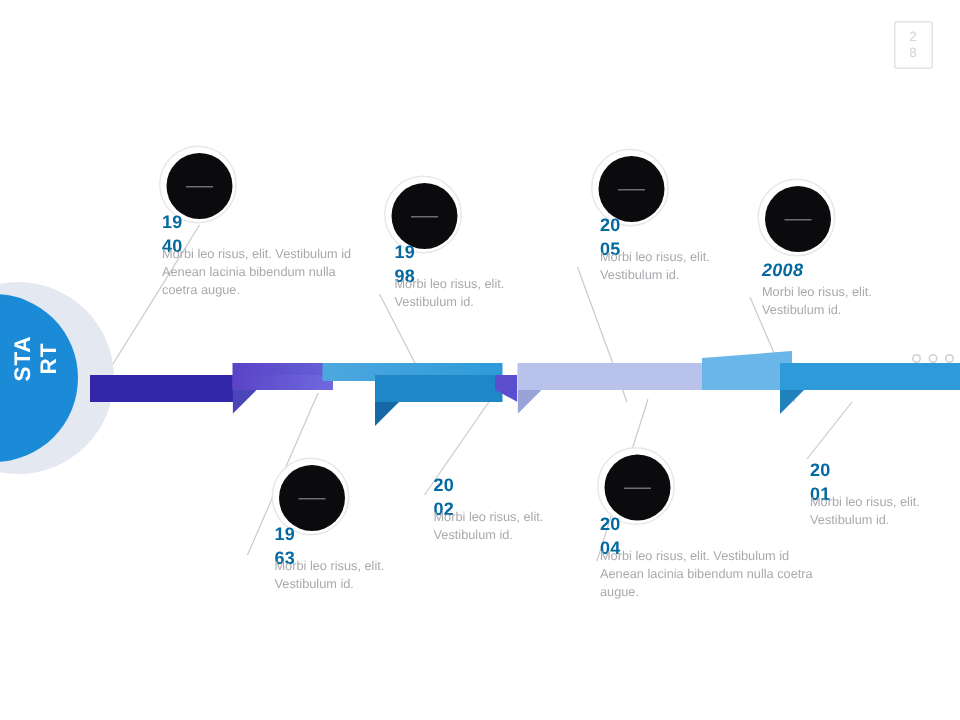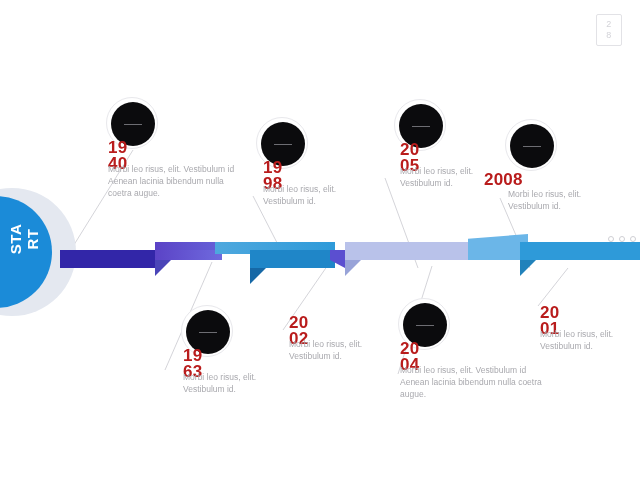--- a/index.html
+++ b/index.html
@@ -48,21 +48,21 @@
   }
   .ms .dot{
     position:absolute;left:4px;top:4px;width:44px;height:44px;
     border-radius:50%;background:#0b0b0d;
   }
   .ms .dot .glyph{
     position:absolute;left:50%;top:50%;width:18px;height:1px;
     margin-left:-9px;background:#6d6d72;
   }
   .ms .year{
-    position:absolute;color:#b91c1c;font-size:17px;font-weight:700;
+    position:absolute;color:#0369a1;font-size:12px;font-weight:700;
     line-height:16px;letter-spacing:.2px;
   }
   .ms .desc{
     position:absolute;color:#a9a9ae;font-size:8.5px;line-height:12px;
   }
 
   
   .leader{position:absolute;left:0;top:0;width:640px;height:480px;pointer-events:none;}
 
   
@@ -222,21 +222,21 @@
     </div>
     <div class="desc" style="left:400px;top:364px;width:142px;">Morbi leo risus, elit. Vestibulum id Aenean lacinia bibendum nulla coetra augue.</div>
   </div>
 
   <div class="ms">
     <div class="dot-ring" style="left:505px;top:119px;">
       <div class="dot">
           <span class="glyph"></span>
         </div>
     </div>
-    <div class="year" style="left:484px;top:172px;width:60px;">
+    <div class="year" style="left:508px;top:172px;width:60px;font-style:italic;">
       <div>2008</div>
     </div>
     <div class="desc" style="left:508px;top:188px;width:100px;">Morbi leo risus, elit. Vestibulum id.</div>
   </div>
 
   <div class="ms">
     <div class="year" style="left:540px;top:305px;width:32px;">
       <div>20</div>
       <div>01</div>
     </div>

